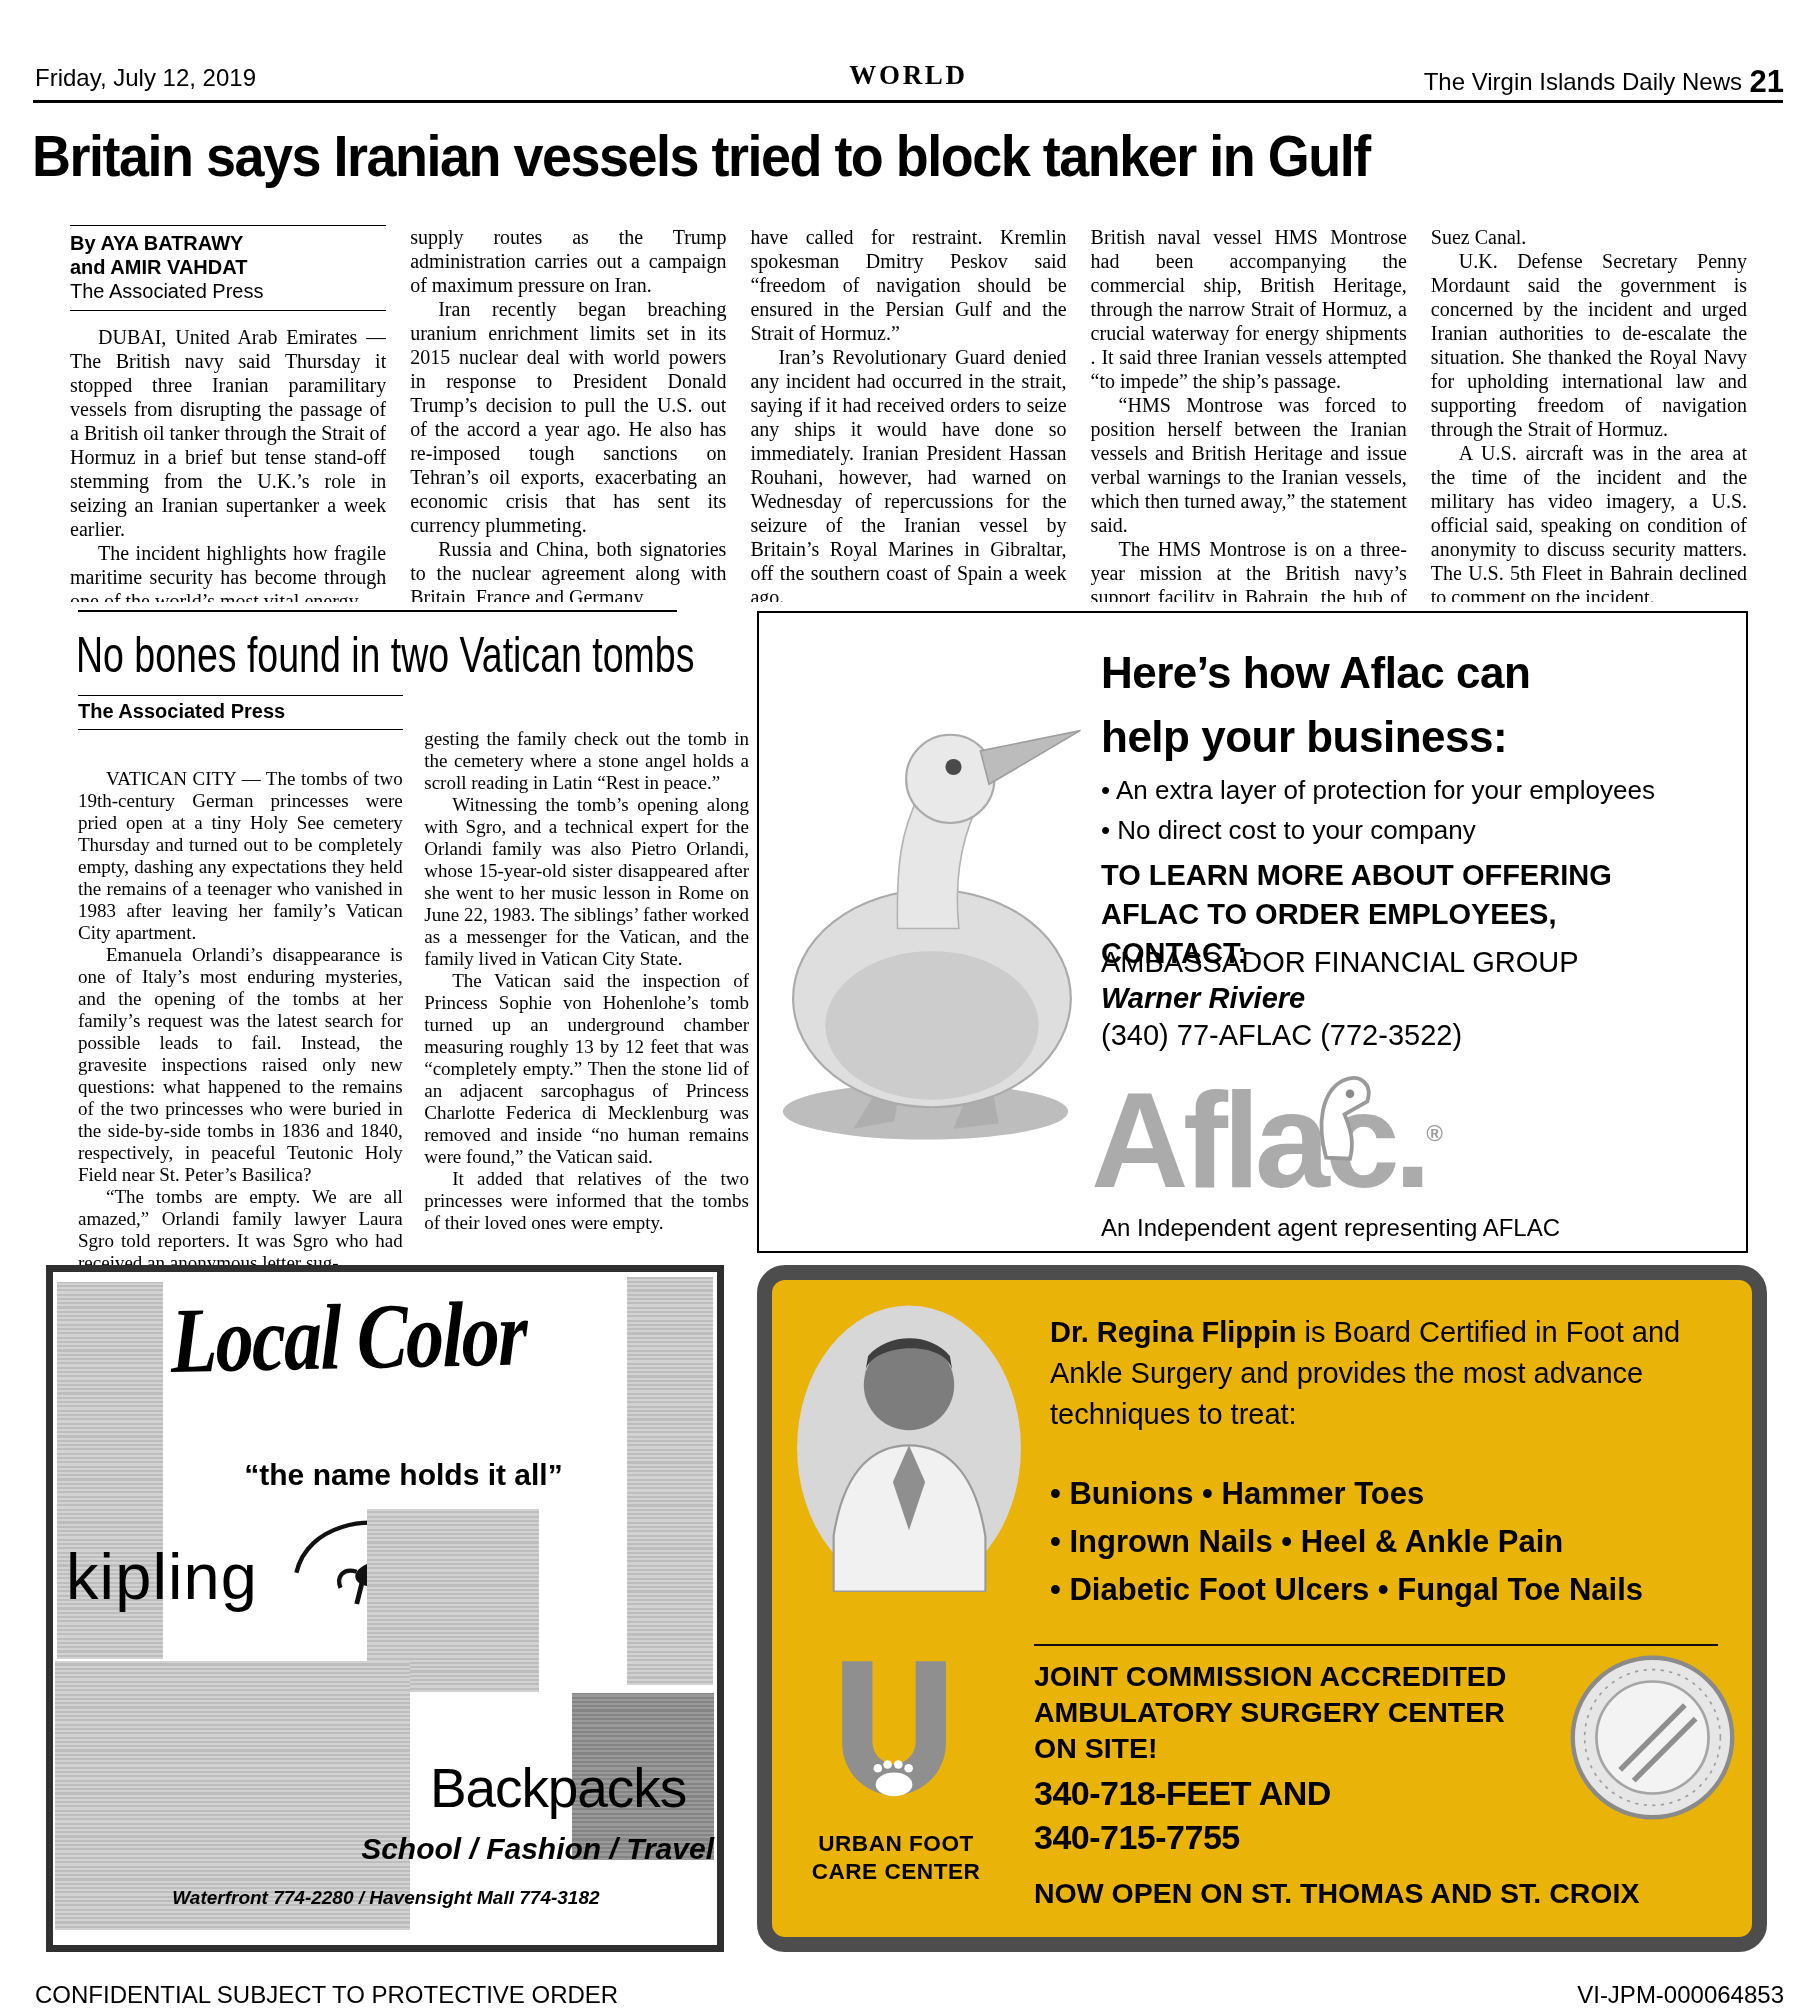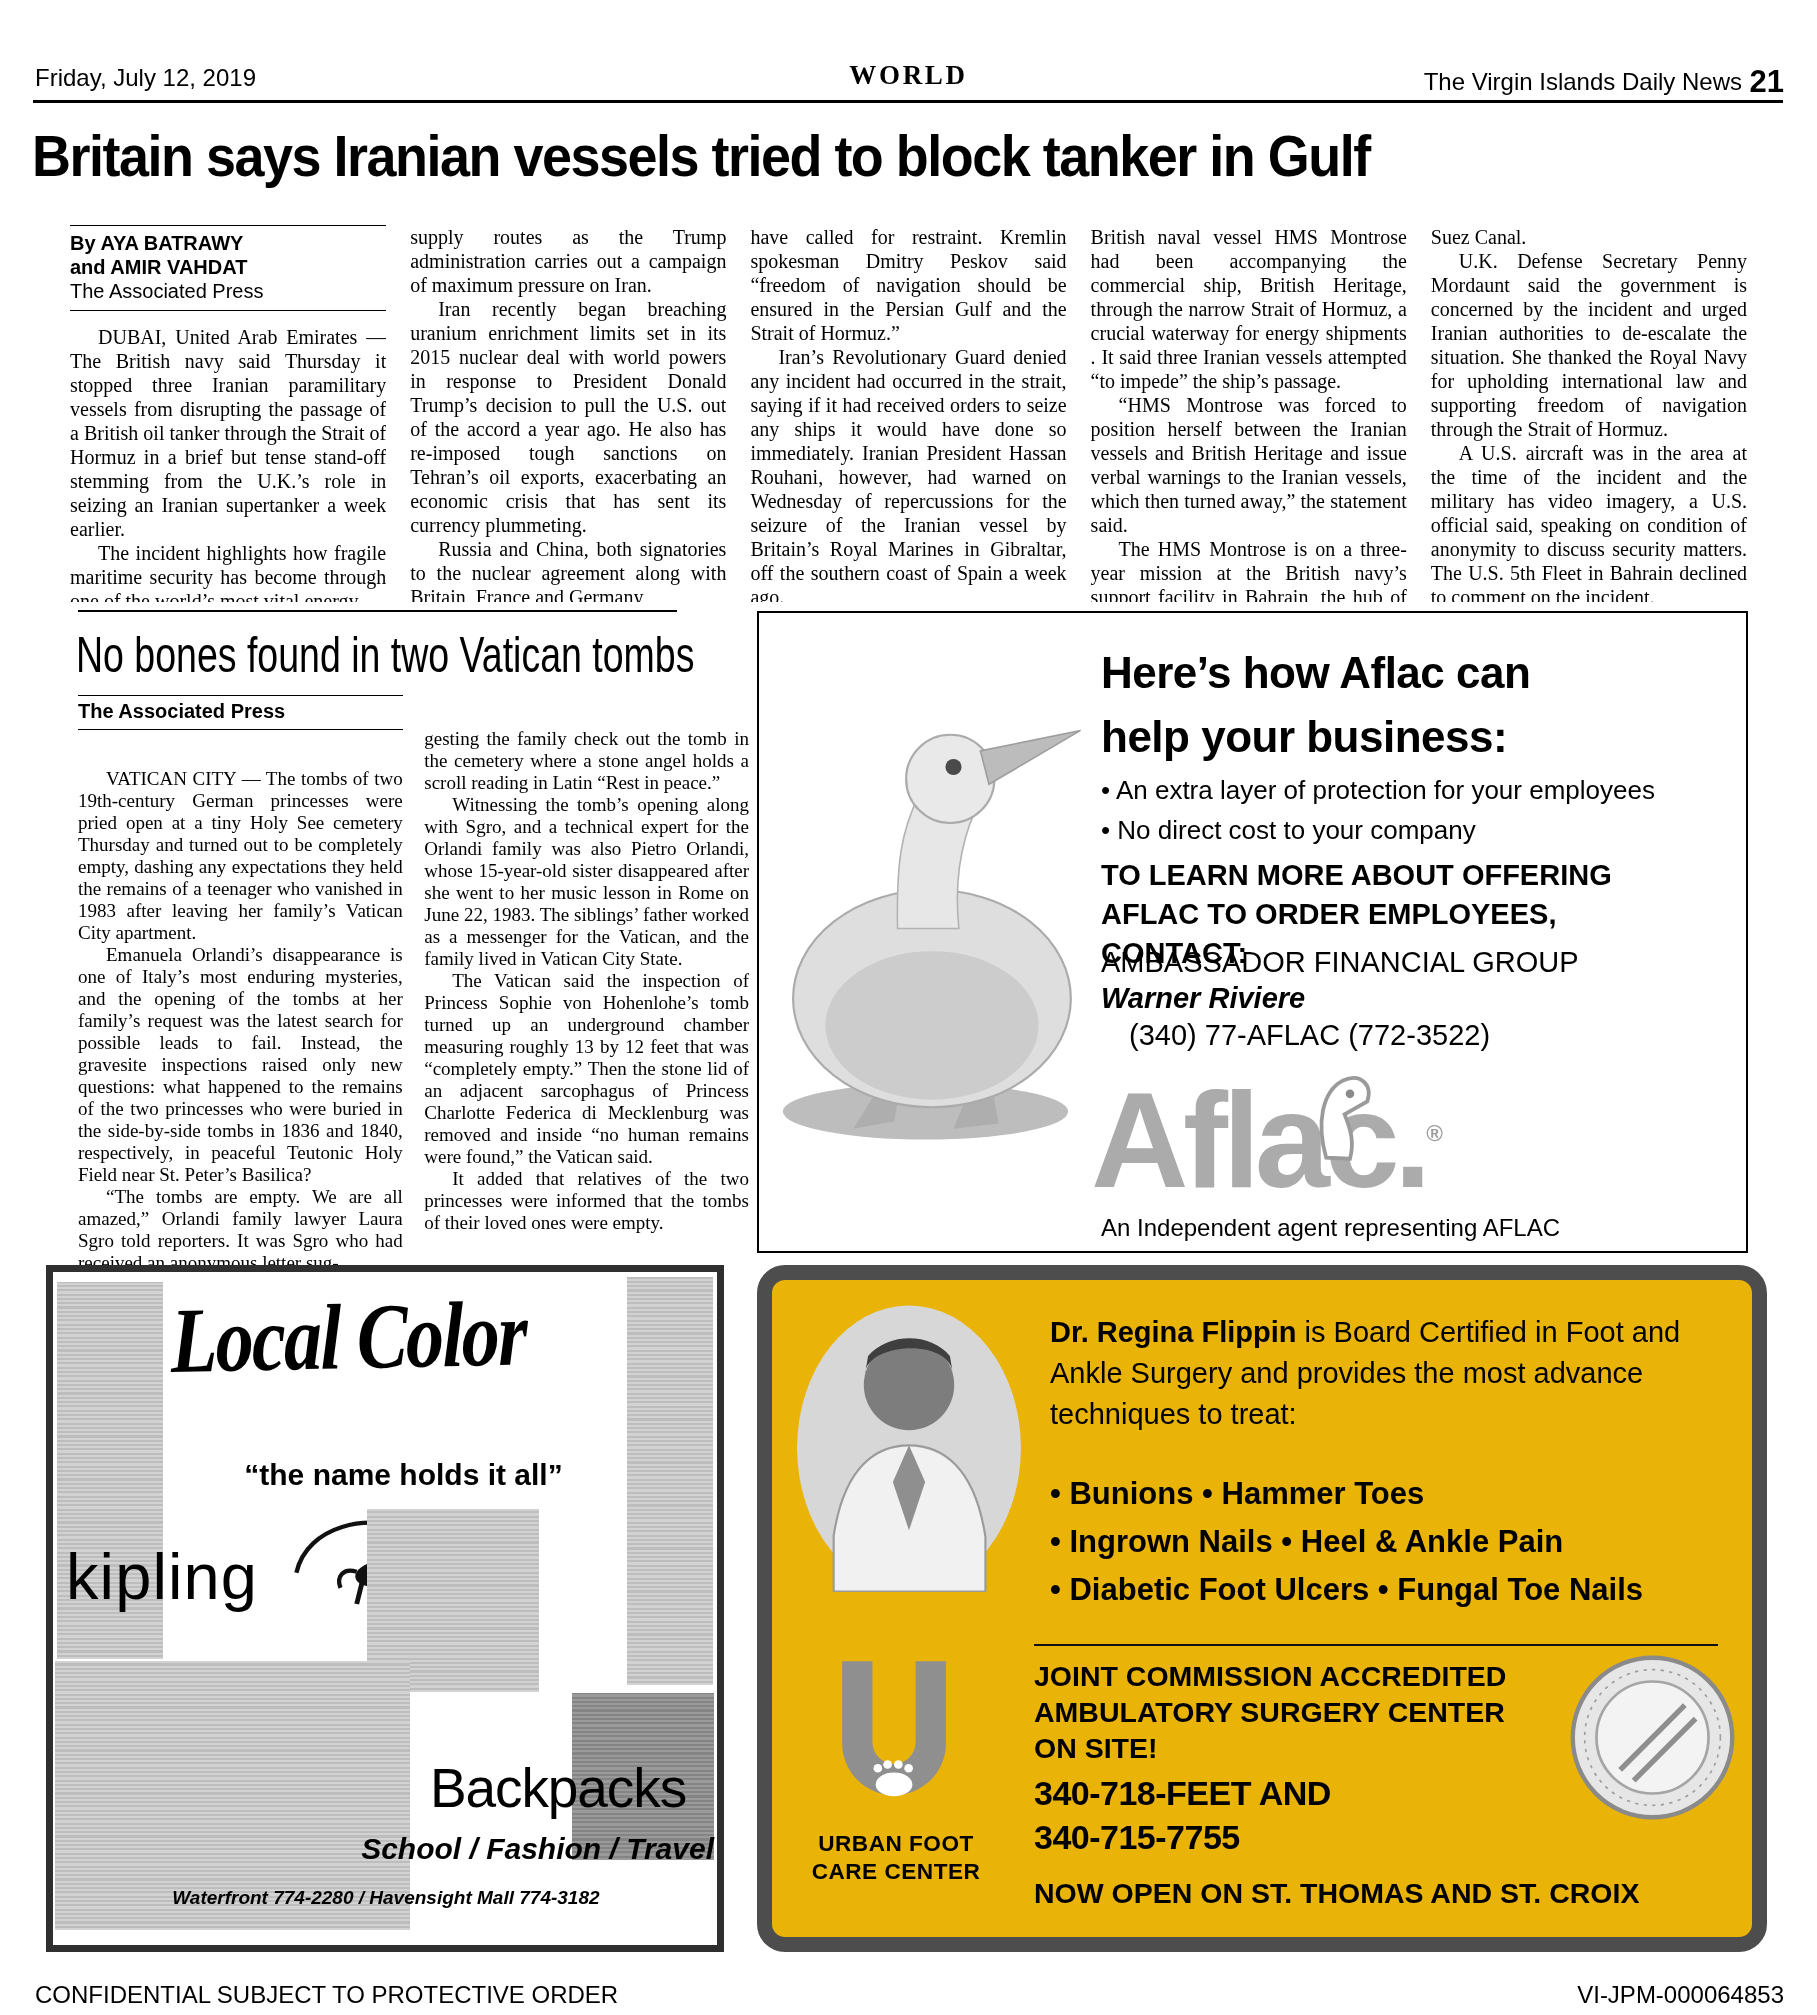--- a/index.html
+++ b/index.html
@@ -54,21 +54,21 @@
 
   
   .aflac-ad { left:757px; top:611px; width:991px; height:642px; border:2.2px solid #000; background:#fff; overflow:hidden; font-family:"Liberation Sans",sans-serif; }
   .aflac-duck { left:5.4px; top:57px; width:323px; height:474px; }
   .aflac-headline { left:342px; top:28px; width:495px; font-weight:bold; font-size:44px; line-height:64px; letter-spacing:-0.5px; }
   .aflac-bullets { left:342px; top:157px; width:630px; font-size:26px; line-height:40px; list-style:none; }
   .aflac-bullets li::before { content:"• "; }
   .aflac-contact { left:342px; top:243px; width:608px; font-weight:bold; font-size:29px; line-height:39px; }
   .aflac-company { left:342px; top:333px; font-size:29px; }
   .aflac-agent { left:342px; top:369px; font-size:29px; font-weight:bold; font-style:italic; }
-  .aflac-phone { left:342px; top:406px; font-size:29px;margin-left:28px; }
+  .aflac-phone { left:342px; top:406px; font-size:29px; }
   .aflac-logo { left:332px; top:453px; width:538px; height:140px; color:#ababab; font-weight:bold; font-size:135px; line-height:135px; letter-spacing:-5.4px; }
   .aflac-logo sup { font-size:22.6px; color:#9d9d9d; }
   .aflac-logo-duck { position:absolute; left:220px; top:4.3px; width:65px; height:92px; }
   .aflac-tagline { left:342px; top:601px; font-size:24px; }
 
   
   .color-ad { left:46px; top:1265px; width:678px; height:687px; border:7px solid #2f2f2f; background:#fff; overflow:hidden; }
   .photo { background:repeating-linear-gradient(0deg,#d2d2d2 0 2.2px,#bdbdbd 2.2px 4.3px); }
   .photo.dark { background:repeating-linear-gradient(0deg,#9a9a9a 0 2.2px,#848484 2.2px 4.3px); }
   .lc-title { left:117px; top:15px; font-family:"Liberation Serif",serif; font-weight:bold; font-style:italic; font-size:93px; white-space:nowrap; transform:scaleX(.82) rotate(-1deg); transform-origin:left top; letter-spacing:-2.2px; }

